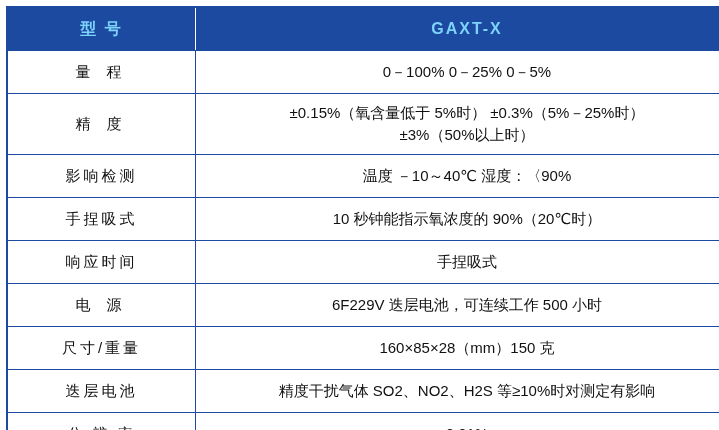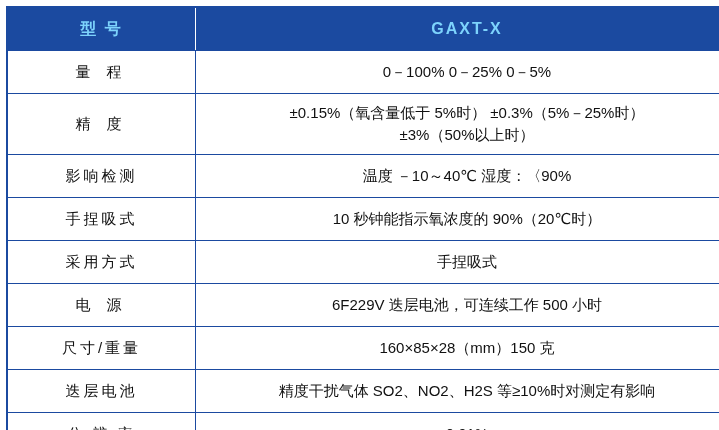--- a/index.html
+++ b/index.html
@@ -91,21 +91,21 @@
       <td class="label-col spaced3">影响检测</td>
       <td class="value-col">温度 －10～40℃     湿度：〈90%</td>
     </tr>
 
     <tr class="row-std">
       <td class="label-col spaced3">手捏吸式</td>
       <td class="value-col">10 秒钟能指示氧浓度的 90%（20℃时）</td>
     </tr>
 
     <tr class="row-std">
-      <td class="label-col spaced3">采用方式</td>
+      <td class="label-col spaced3">响应时间</td>
       <td class="value-col">手捏吸式</td>
     </tr>
 
     <tr class="row-std">
       <td class="label-col spaced">电    源</td>
       <td class="value-col">6F229V 迭层电池，可连续工作 500 小时</td>
     </tr>
 
     <tr class="row-std">
       <td class="label-col spaced3">尺寸/重量</td>

